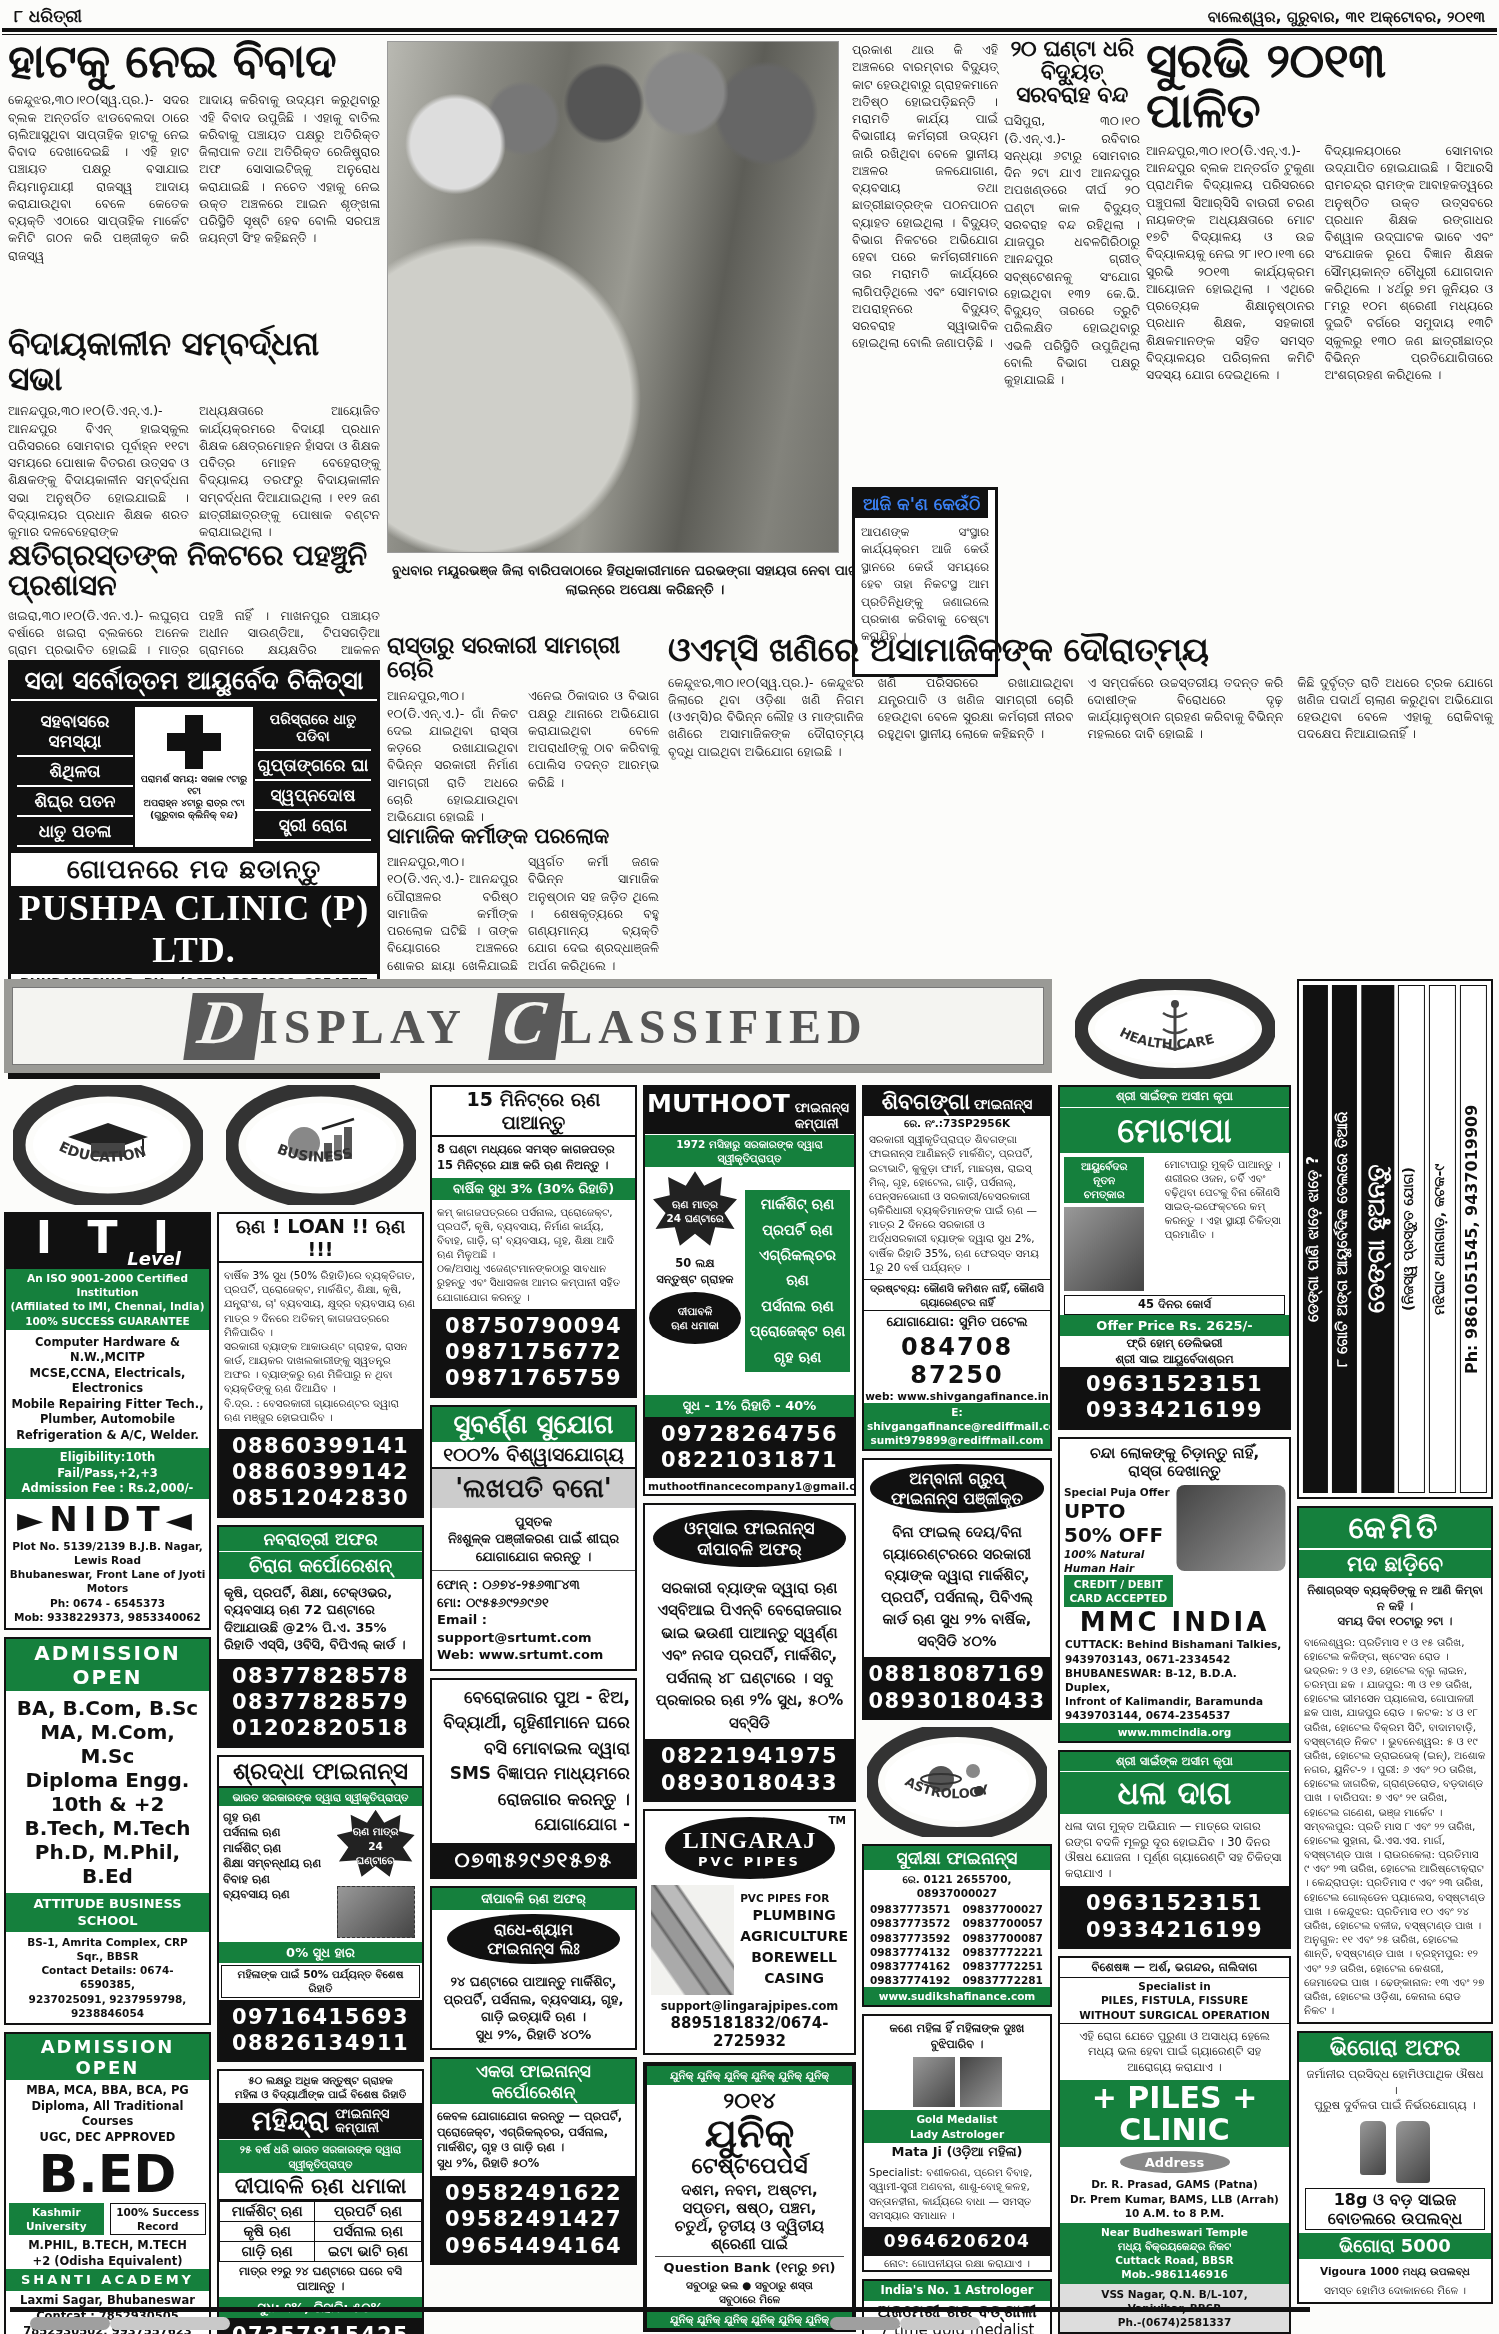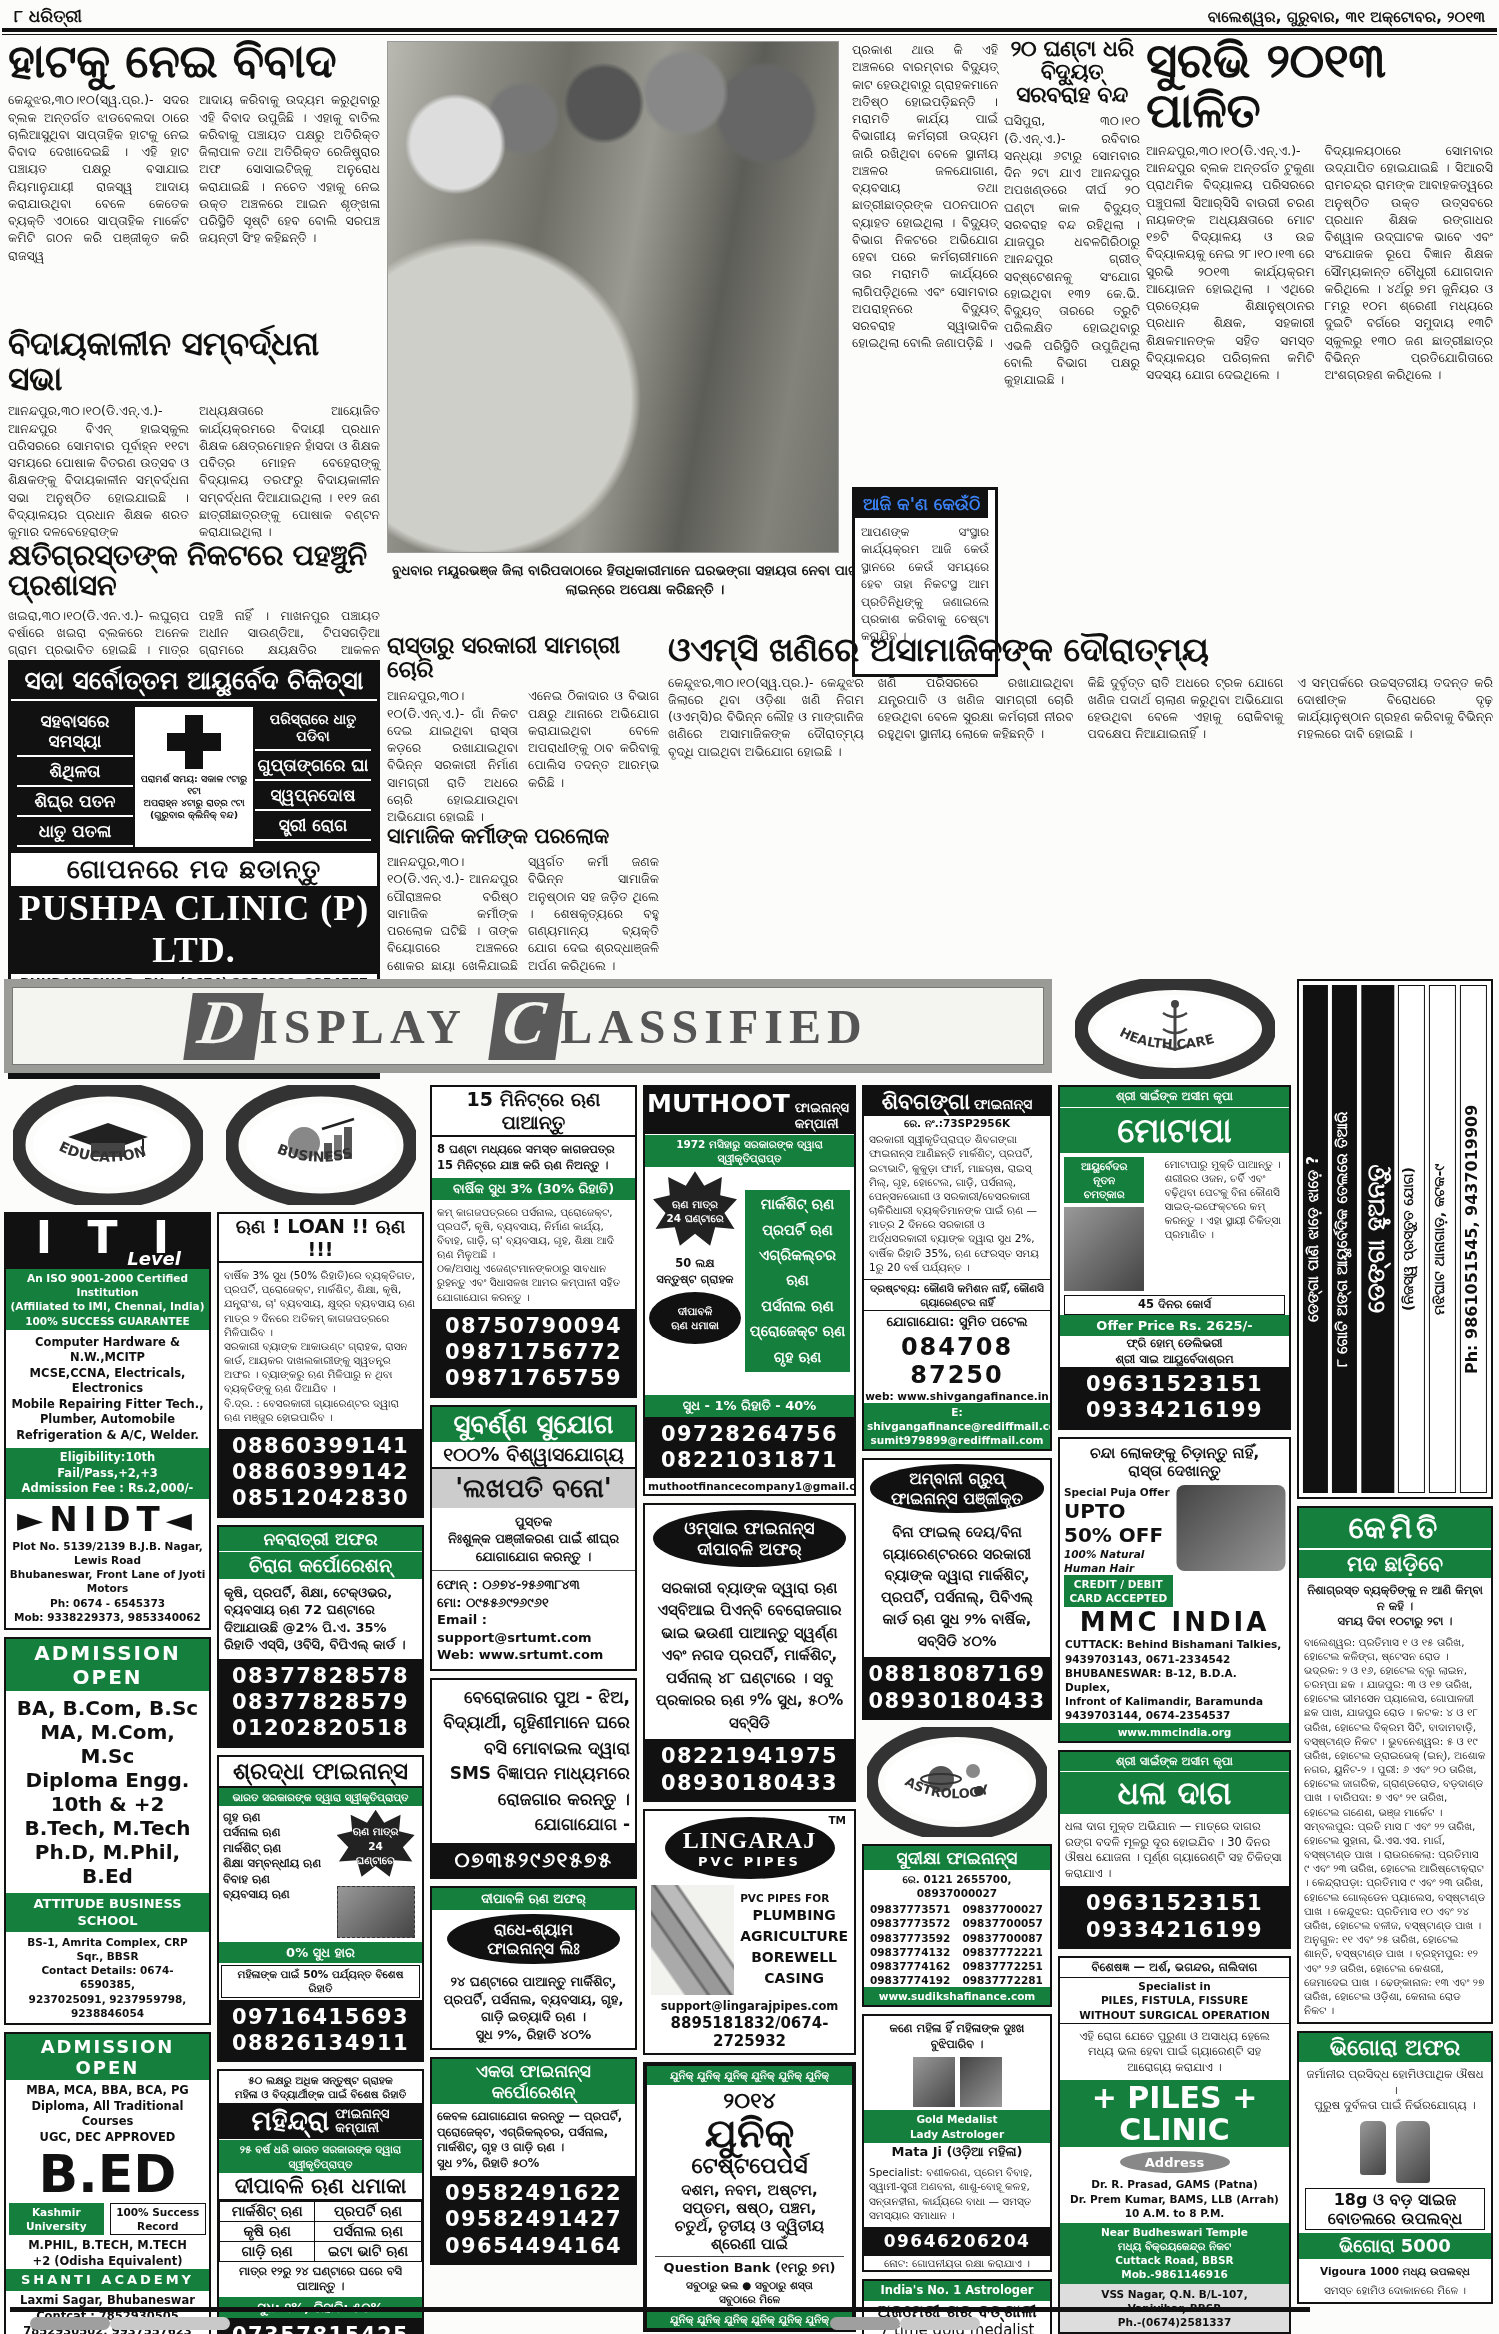--- a/index.html
+++ b/index.html
@@ -163,22 +163,22 @@
         <p class="body">ଆନନ୍ଦପୁର,୩୦।୧୦(ଡି.ଏନ୍.ଏ.)- ଆନନ୍ଦପୁର ପୌରାଞ୍ଚଳର ବରିଷ୍ଠ ସାମାଜିକ କର୍ମୀଙ୍କ ପରଲୋକ ଘଟିଛି । ତାଙ୍କ ବିୟୋଗରେ ଅଞ୍ଚଳରେ ଶୋକର ଛାୟା ଖେଳିଯାଇଛି ।</p>
         <p class="body">ସ୍ୱର୍ଗତ କର୍ମୀ ଜଣକ ବିଭିନ୍ନ ସାମାଜିକ ଅନୁଷ୍ଠାନ ସହ ଜଡ଼ିତ ଥିଲେ । ଶେଷକୃତ୍ୟରେ ବହୁ ଗଣ୍ୟମାନ୍ୟ ବ୍ୟକ୍ତି ଯୋଗ ଦେଇ ଶ୍ରଦ୍ଧାଞ୍ଜଳି ଅର୍ପଣ କରିଥିଲେ ।</p>
       </div>
     </article>
 
     <article class="abs" style="left:668px;top:598px;width:825px;">
       <h2 class="hl hl-lg">ଓଏମ୍‌ସି ଖଣିରେ ଅସାମାଜିକଙ୍କ ଦୌରାତ୍ମ୍ୟ</h2>
       <div class="cols2" style="gap:14px;">
         <p class="body">କେନ୍ଦୁଝର,୩୦।୧୦(ସ୍ୱ.ପ୍ର.)- କେନ୍ଦୁଝର ଜିଲାରେ ଥିବା ଓଡ଼ିଶା ଖଣି ନିଗମ (ଓଏମ୍‌ସି)ର ବିଭିନ୍ନ ଲୌହ ଓ ମାଙ୍ଗାନିଜ ଖଣିରେ ଅସାମାଜିକଙ୍କ ଦୌରାତ୍ମ୍ୟ ବୃଦ୍ଧି ପାଇଥିବା ଅଭିଯୋଗ ହୋଇଛି ।</p>
         <p class="body">ଖଣି ପରିସରରେ ରଖାଯାଇଥିବା ଯନ୍ତ୍ରପାତି ଓ ଖଣିଜ ସାମଗ୍ରୀ ଚୋରି ହେଉଥିବା ବେଳେ ସୁରକ୍ଷା କର୍ମଚାରୀ ନୀରବ ରହୁଥିବା ସ୍ଥାନୀୟ ଲୋକେ କହିଛନ୍ତି ।</p>
+        <p class="body">ଏ ସମ୍ପର୍କରେ ଉଚ୍ଚସ୍ତରୀୟ ତଦନ୍ତ କରି ଦୋଷୀଙ୍କ ବିରୋଧରେ ଦୃଢ଼ କାର୍ଯ୍ୟାନୁଷ୍ଠାନ ଗ୍ରହଣ କରିବାକୁ ବିଭିନ୍ନ ମହଲରେ ଦାବି ହୋଇଛି ।</p>
         <p class="body">କିଛି ଦୁର୍ବୃତ୍ତ ରାତି ଅଧରେ ଟ୍ରକ ଯୋଗେ ଖଣିଜ ପଦାର୍ଥ ଚାଲାଣ କରୁଥିବା ଅଭିଯୋଗ ହେଉଥିବା ବେଳେ ଏହାକୁ ରୋକିବାକୁ ପଦକ୍ଷେପ ନିଆଯାଇନାହିଁ ।</p>
-        <p class="body">ଏ ସମ୍ପର୍କରେ ଉଚ୍ଚସ୍ତରୀୟ ତଦନ୍ତ କରି ଦୋଷୀଙ୍କ ବିରୋଧରେ ଦୃଢ଼ କାର୍ଯ୍ୟାନୁଷ୍ଠାନ ଗ୍ରହଣ କରିବାକୁ ବିଭିନ୍ନ ମହଲରେ ଦାବି ହୋଇଛି ।</p>
       </div>
     </article>
 
     <div class="pushpa" style="left:8px;top:625px;width:372px;">
       <div class="ttl">ସଦା ସର୍ବୋତ୍ତମ ଆୟୁର୍ବେଦ ଚିକିତ୍ସା</div>
       <div class="mid">
         <div style="flex:1;">
           <div class="pu-item">ସହବାସରେ ସମସ୍ୟା</div>
           <div class="pu-item">ଶିଥିଳତା</div>
           <div class="pu-item">ଶିଘ୍ର ପତନ</div>

